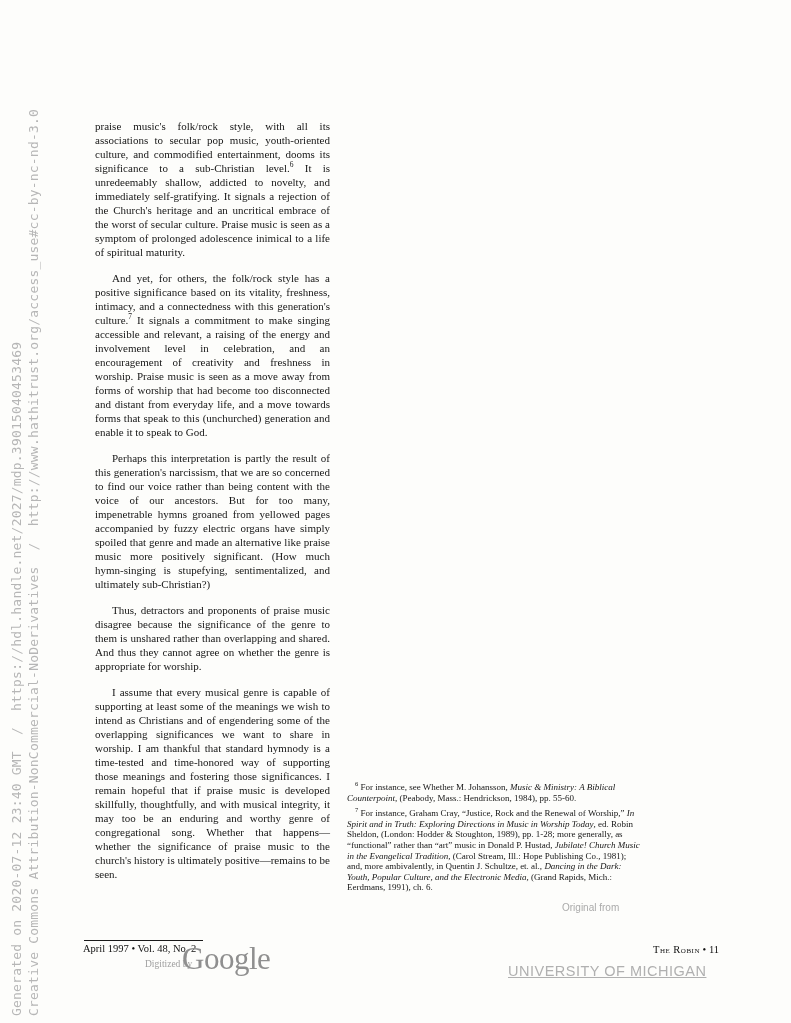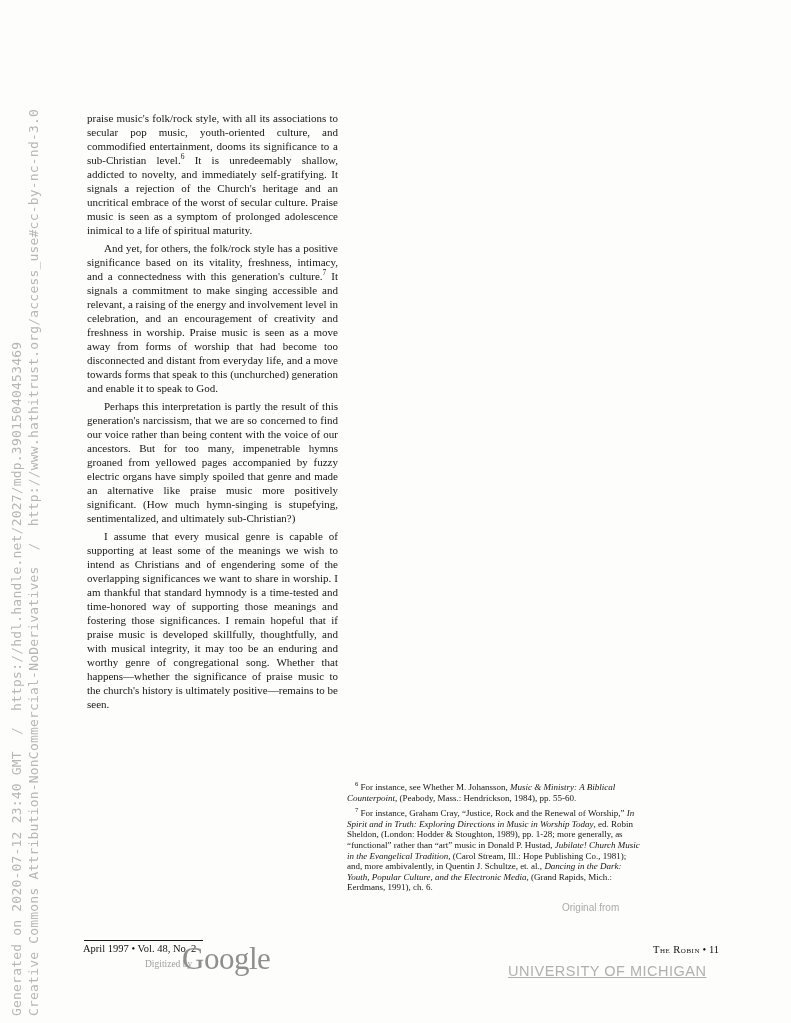--- a/index.html
+++ b/index.html
@@ -26,21 +26,21 @@
   #wm1{left:9px;top:1016px;}
   #wm2{left:26px;top:1016px;}
 
   
   .article-col{
     position:absolute;
     left:83px;top:107px;width:259px;
     text-align:justify;
     font-size:11px;line-height:14px;
   }
-  .article-col p{margin:4px;}
+  .article-col p{margin:12px;}
   .article-col p.indent{text-indent:17px;}
   .article-col sup{font-size:7.5px;line-height:0;}
 
   
   .footnotes-col{
     position:absolute;
     left:347px;top:782px;width:296px;
     font-size:9px;line-height:10.6px;
     text-align:left;
   }
@@ -90,20 +90,21 @@
 </head>
 <body>
 
 <div id="wm1" class="wm-line">Generated on 2020-07-12 23:40 GMT  /  https://hdl.handle.net/2027/mdp.39015040453469</div>
 <div id="wm2" class="wm-line">Creative Commons Attribution-NonCommercial-NoDerivatives  /  http://www.hathitrust.org/access_use#cc-by-nc-nd-3.0</div>
 
 <div class="article-col">
     <p><span>praise music's folk/rock style, with all its associations to secular pop music, youth-oriented culture, and commodified entertainment, dooms its significance to a sub-Christian level.</span><sup>6</sup><span> It is unredeemably shallow, addicted to novelty, and immediately self-gratifying. It signals a rejection of the Church's heritage and an uncritical embrace of the worst of secular culture. Praise music is seen as a symptom of prolonged adolescence inimical to a life of spiritual maturity.</span></p>
     <p class="indent"><span>And yet, for others, the folk/rock style has a positive significance based on its vitality, freshness, intimacy, and a connectedness with this generation's culture.</span><sup>7</sup><span> It signals a commitment to make singing accessible and relevant, a raising of the energy and involvement level in celebration, and an encouragement of creativity and freshness in worship. Praise music is seen as a move away from forms of worship that had become too disconnected and distant from everyday life, and a move towards forms that speak to this (unchurched) generation and enable it to speak to God.</span></p>
     <p class="indent"><span>Perhaps this interpretation is partly the result of this generation's narcissism, that we are so concerned to find our voice rather than being content with the voice of our ancestors. But for too many, impenetrable hymns groaned from yellowed pages accompanied by fuzzy electric organs have simply spoiled that genre and made an alternative like praise music more positively significant. (How much hymn-singing is stupefying, sentimentalized, and ultimately sub-Christian?)</span></p>
+    <p class="indent"><span>Thus, detractors and proponents of praise music disagree because the significance of the genre to them is unshared rather than overlapping and shared. And thus they cannot agree on whether the genre is appropriate for worship.</span></p>
     <p class="indent"><span>I assume that every musical genre is capable of supporting at least some of the meanings we wish to intend as Christians and of engendering some of the overlapping significances we want to share in worship. I am thankful that standard hymnody is a time-tested and time-honored way of supporting those meanings and fostering those significances. I remain hopeful that if praise music is developed skillfully, thoughtfully, and with musical integrity, it may too be an enduring and worthy genre of congregational song. Whether that happens—whether the significance of praise music to the church's history is ultimately positive—remains to be seen.</span></p>
   </div>
 
 <div class="footnotes-col">
     <p><sup>6</sup><span> For instance, see Whether M. Johansson, </span><i>Music &amp; Ministry: A Biblical Counterpoint</i><span>, (Peabody, Mass.: Hendrickson, 1984), pp. 55-60.</span></p>
     <p><sup>7</sup><span> For instance, Graham Cray, “Justice, Rock and the Renewal of Worship,” </span><i>In Spirit and in Truth: Exploring Directions in Music in Worship Today</i><span>, ed. Robin Sheldon, (London: Hodder &amp; Stoughton, 1989), pp. 1-28; more generally, as “functional” rather than “art” music in Donald P. Hustad, </span><i>Jubilate! Church Music in the Evangelical Tradition</i><span>, (Carol Stream, Ill.: Hope Publishing Co., 1981); and, more ambivalently, in Quentin J. Schultze, et. al., </span><i>Dancing in the Dark: Youth, Popular Culture, and the Electronic Media</i><span>, (Grand Rapids, Mich.: Eerdmans, 1991), ch. 6.</span></p>
   </div>
 
 <div class="footer-rule"></div>
 <div class="issue-line">April 1997  •  Vol. 48, No. 2</div>

